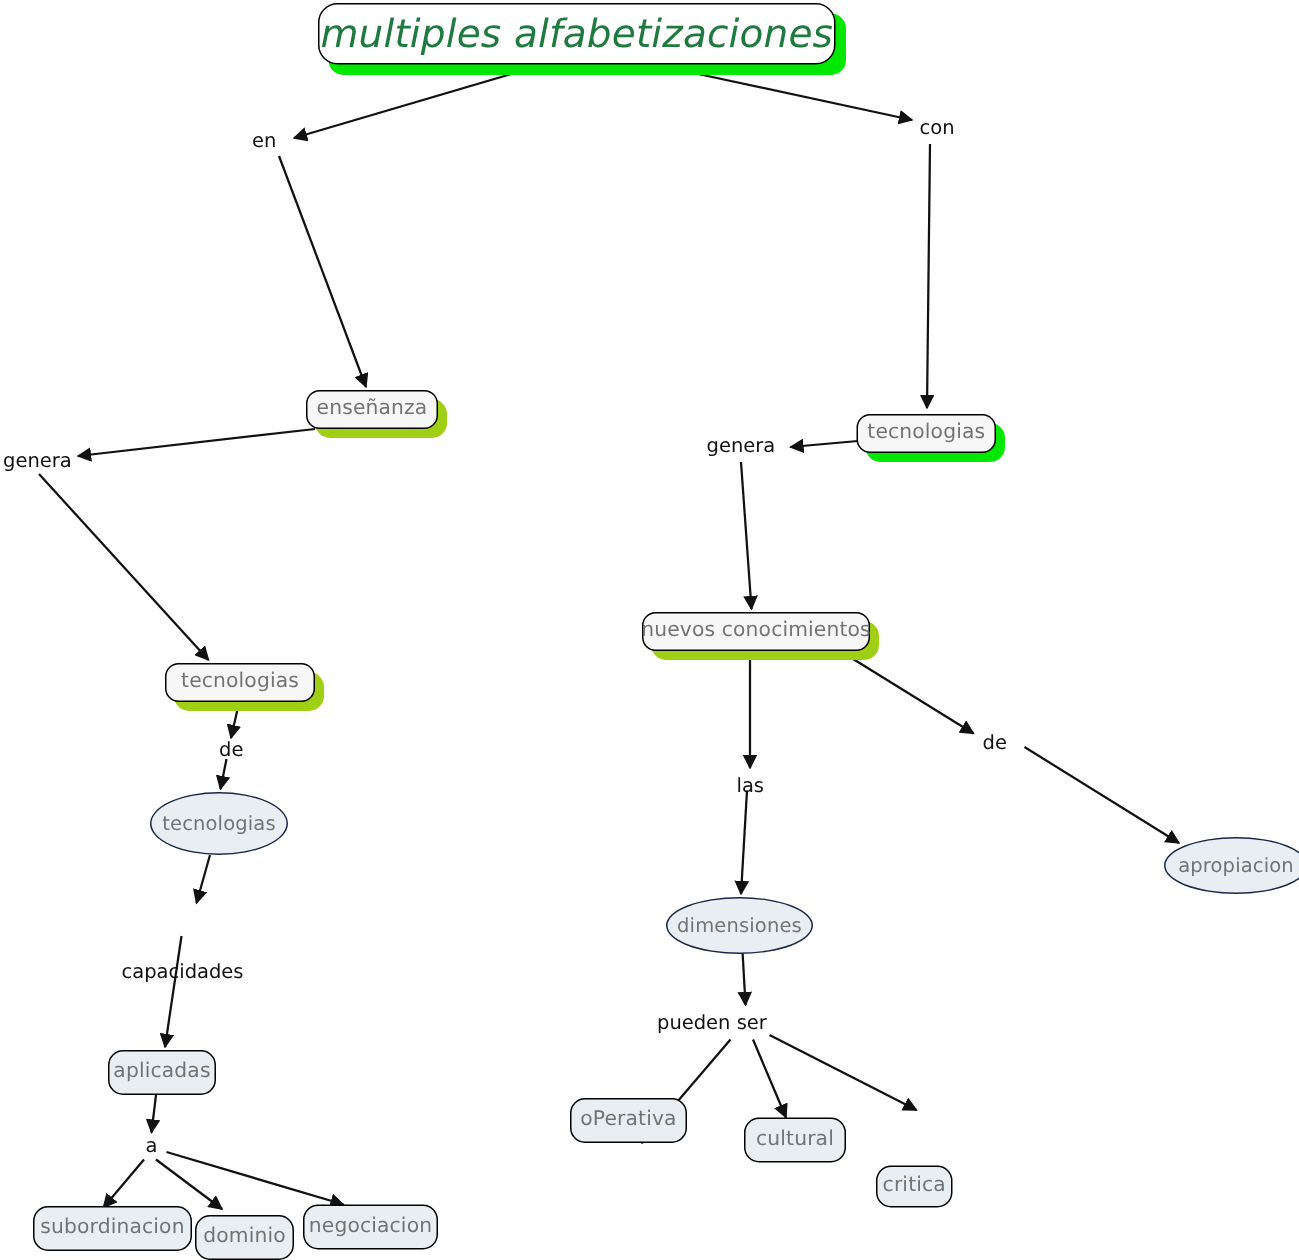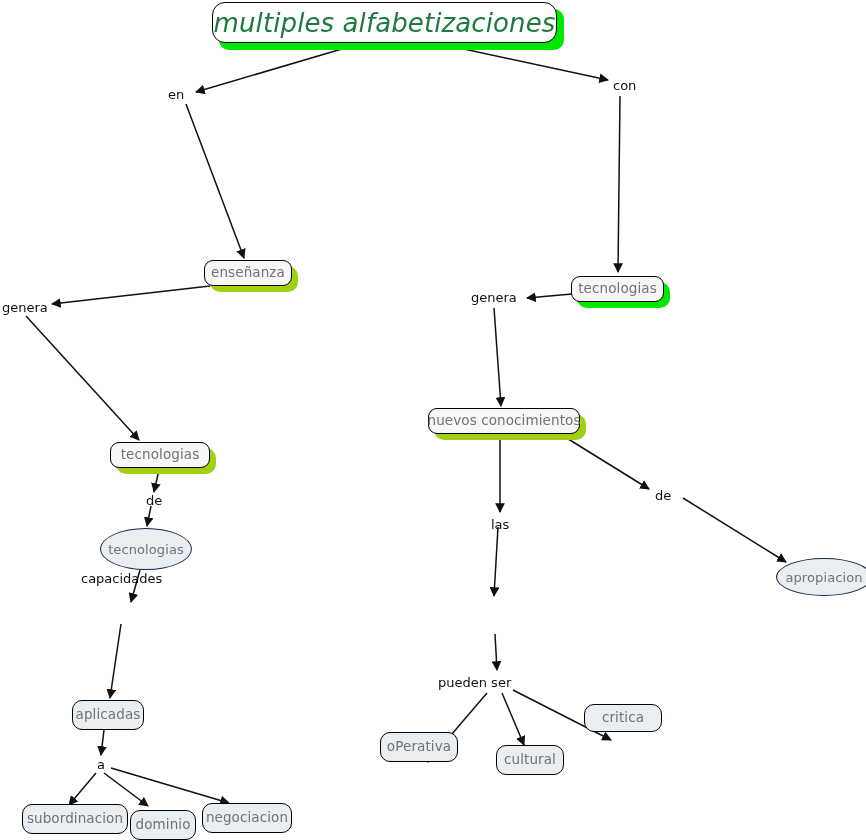--- a/index.html
+++ b/index.html
@@ -170,48 +170,49 @@
     <div class="node concept" style="width:100px; height:26px;">tecnologias</div>
   </div>
 
   <div class="nodewrap" style="left:428px; top:408px; width:158px; height:32px;">
     <div class="shadow sh-olive" style="left:6px; top:6px; width:152px; height:26px;"></div>
     <div class="node concept" style="width:152px; height:26px;">nuevos conocimientos</div>
   </div>
 
   <div class="node ellipse" style="left:100px; top:528px; width:92px; height:42px;">tecnologias</div>
 
+  <div class="node ellipse" style="left:444px; top:598px; width:98px; height:38px;">dimensiones</div>
 
   <div class="node ellipse" style="left:776px; top:558px; width:96px; height:38px;">apropiacion</div>
 
   <div class="node concept bluegrey" style="left:72px; top:700px; width:72px; height:30px;">aplicadas</div>
 
   <div class="node concept bluegrey" style="left:22px; top:804px; width:106px; height:30px;">subordinacion</div>
 
   <div class="node concept bluegrey" style="left:130px; top:810px; width:66px; height:30px;">dominio</div>
 
   <div class="node concept bluegrey" style="left:202px; top:803px; width:90px; height:30px;">negociacion</div>
 
   <div class="node concept bluegrey" style="left:380px; top:732px; width:78px; height:30px;">oPerativa</div>
 
   <div class="node concept bluegrey" style="left:496px; top:745px; width:68px; height:30px;">cultural</div>
 
-  <div class="node concept bluegrey" style="left:584px; top:704px; width:78px; height:28px;">critica</div>
+  <div class="node concept bluegrey" style="left:584px; top:777px; width:51px; height:28px;">critica</div>
 
   <div class="linklabel" style="left:168px; top:88px;">en</div>
 
   <div class="linklabel" style="left:613px; top:79px;">con</div>
 
   <div class="linklabel" style="left:2px; top:301px;">genera</div>
 
   <div class="linklabel" style="left:471px; top:291px;">genera</div>
 
   <div class="linklabel" style="left:146px; top:494px;">de</div>
 
-  <div class="linklabel" style="left:81px; top:572px;">capacidades</div>
+  <div class="linklabel" style="left:81px; top:642px;">capacidades</div>
 
   <div class="linklabel" style="left:97px; top:758px;">a</div>
 
   <div class="linklabel" style="left:491px; top:518px;">las</div>
 
   <div class="linklabel" style="left:655px; top:489px;">de</div>
 
   <div class="linklabel" style="left:438px; top:676px;">pueden ser</div>
 
 </div>

